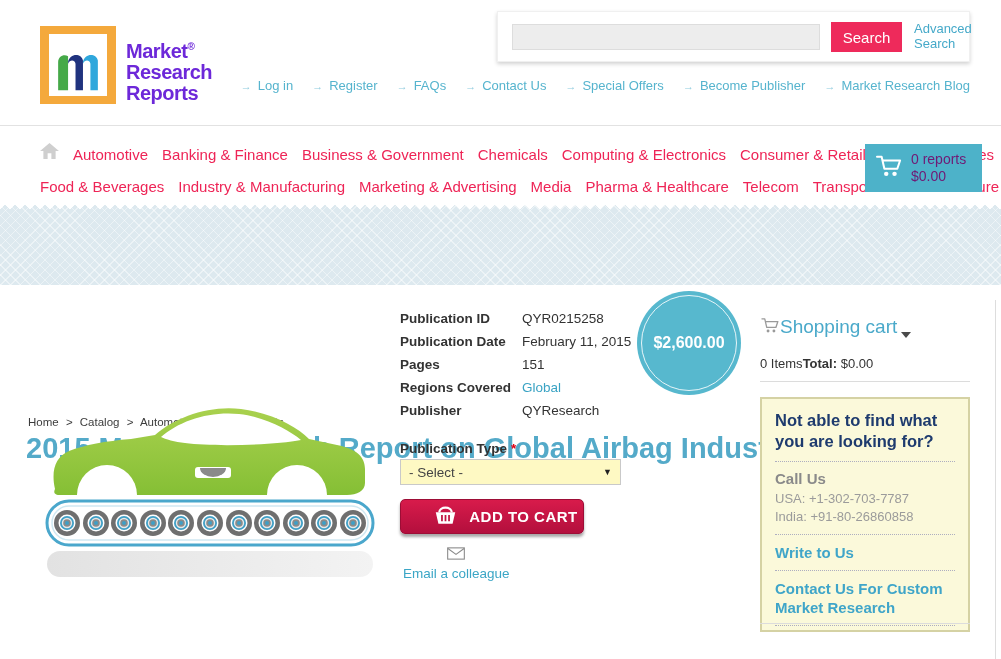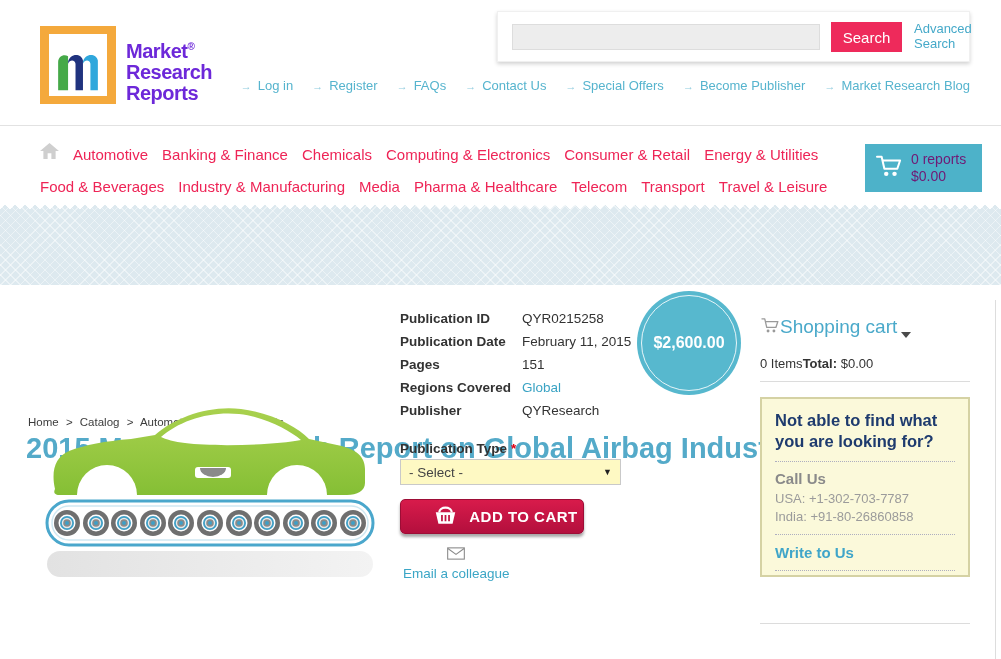--- a/index.html
+++ b/index.html
@@ -157,28 +157,30 @@
 
   <span class="home-icon">
     <svg viewBox="0 0 20 17" width="19" height="16">
         <path d="M10,0 L20,8.5 L16.5,8.5 L16.5,17 L12,17 L12,11 L8,11 L8,17 L3.5,17 L3.5,8.5 L0,8.5 Z" fill="#cfcfcf"></path>
       </svg>
   </span>
 
   <div class="cat-row cat-row-1">
     <a class="cat-link">Automotive</a>
     <a class="cat-link">Banking &amp; Finance</a>
+    <a class="cat-link">Business &amp; Government</a>
     <a class="cat-link">Chemicals</a>
     <a class="cat-link">Computing &amp; Electronics</a>
     <a class="cat-link">Consumer &amp; Retail</a>
     <a class="cat-link">Energy &amp; Utilities</a>
   </div>
   <div class="cat-row cat-row-2">
     <a class="cat-link">Food &amp; Beverages</a>
     <a class="cat-link">Industry &amp; Manufacturing</a>
+    <a class="cat-link">Marketing &amp; Advertising</a>
     <a class="cat-link">Media</a>
     <a class="cat-link">Pharma &amp; Healthcare</a>
     <a class="cat-link">Telecom</a>
     <a class="cat-link">Transport</a>
     <a class="cat-link">Travel &amp; Leisure</a>
   </div>
 
   <div class="cart-box">
     <span>
       <svg viewBox="0 0 30 26" width="28" height="24">
@@ -406,18 +408,21 @@
   <div class="help-box">
     <div class="hb-title">Not able to find what you are looking for?</div>
     <div class="hb-section">
       <div class="hb-callus">Call Us</div>
       <div class="hb-phone">USA: +1-302-703-7787</div>
       <div class="hb-phone">India: +91-80-26860858</div>
     </div>
     <div class="hb-section">
       <div class="hb-link">Write to Us</div>
     </div>
+    <div class="hb-section">
+      <div class="hb-link">Contact Us For Custom Market Research</div>
+    </div>
   </div>
 
   <div class="divider d2"></div>
   <div class="vline"></div>
 
 </div>
 
 </body></html>

